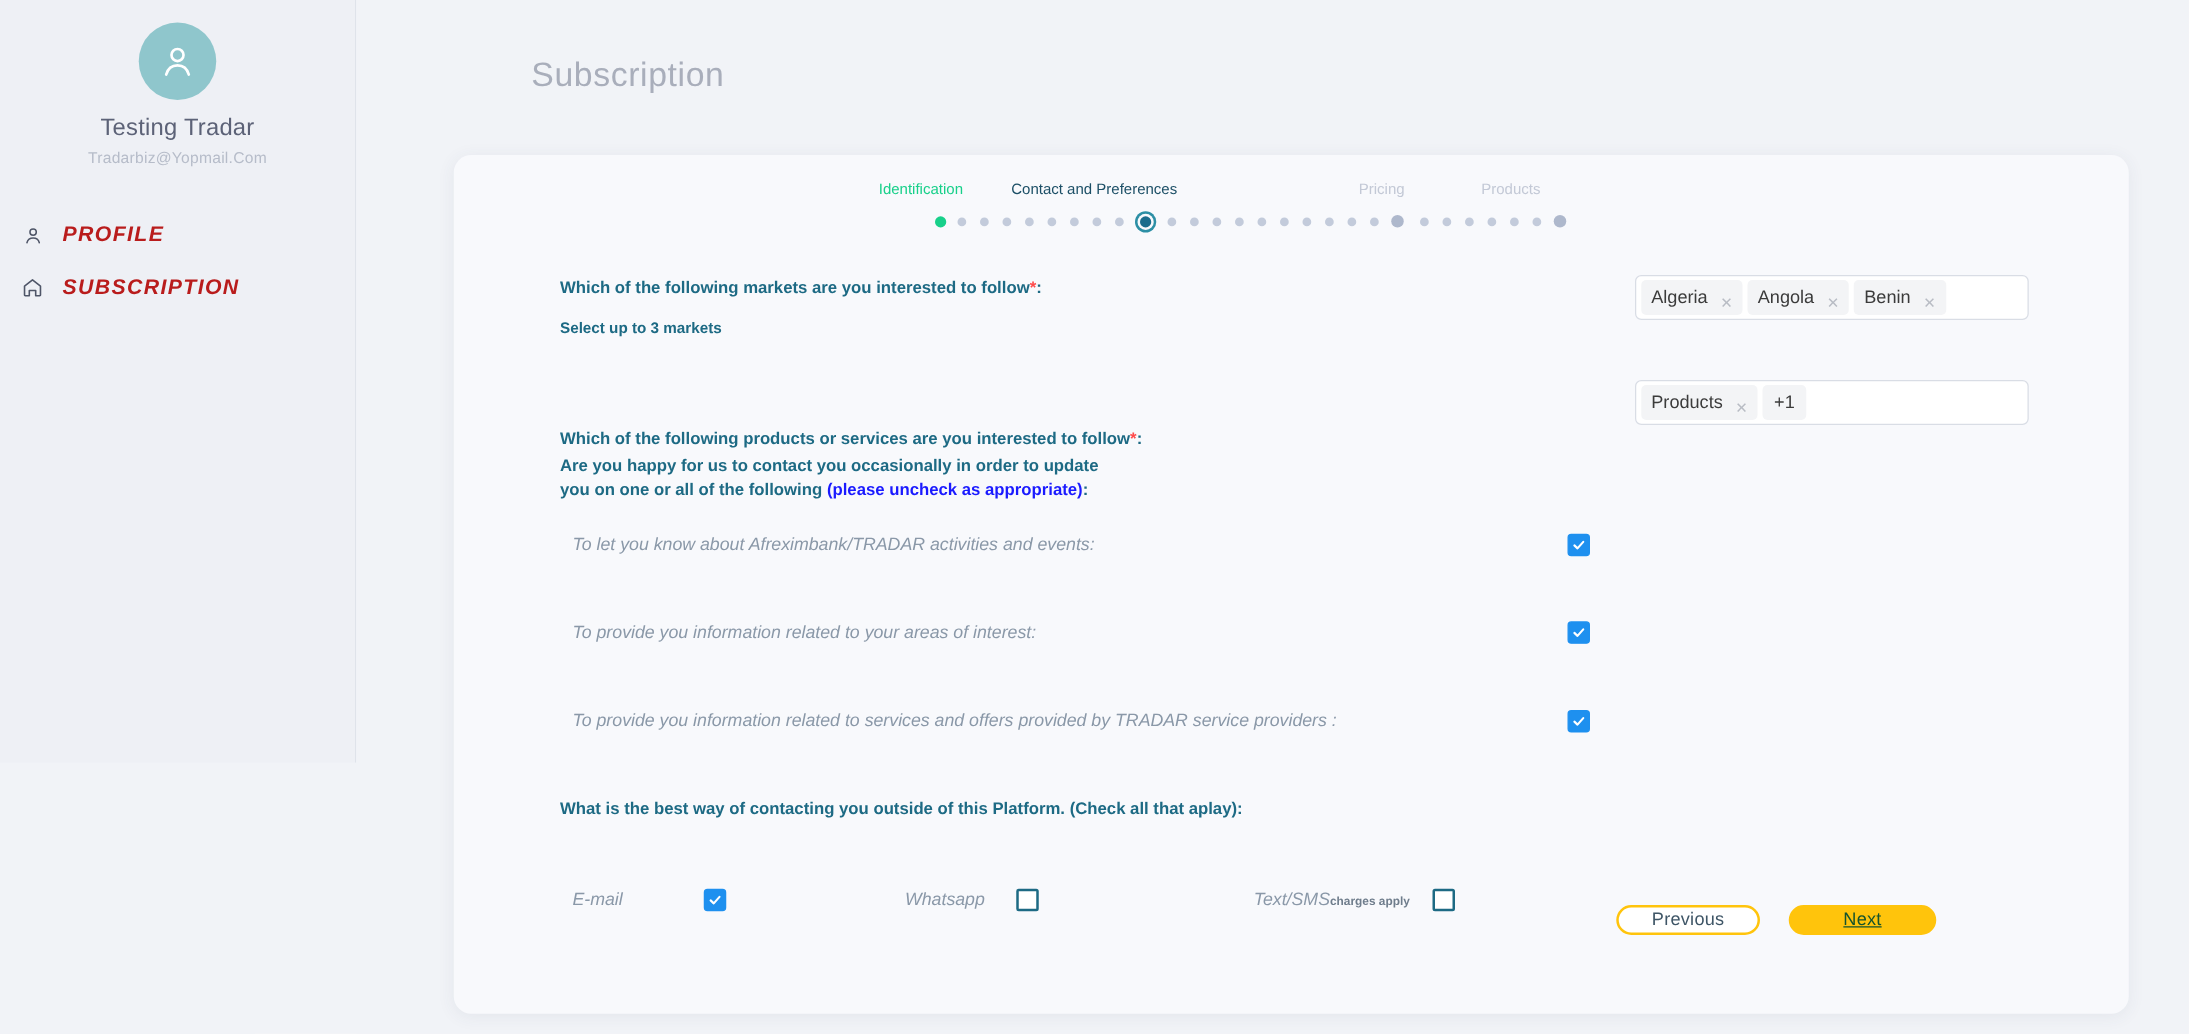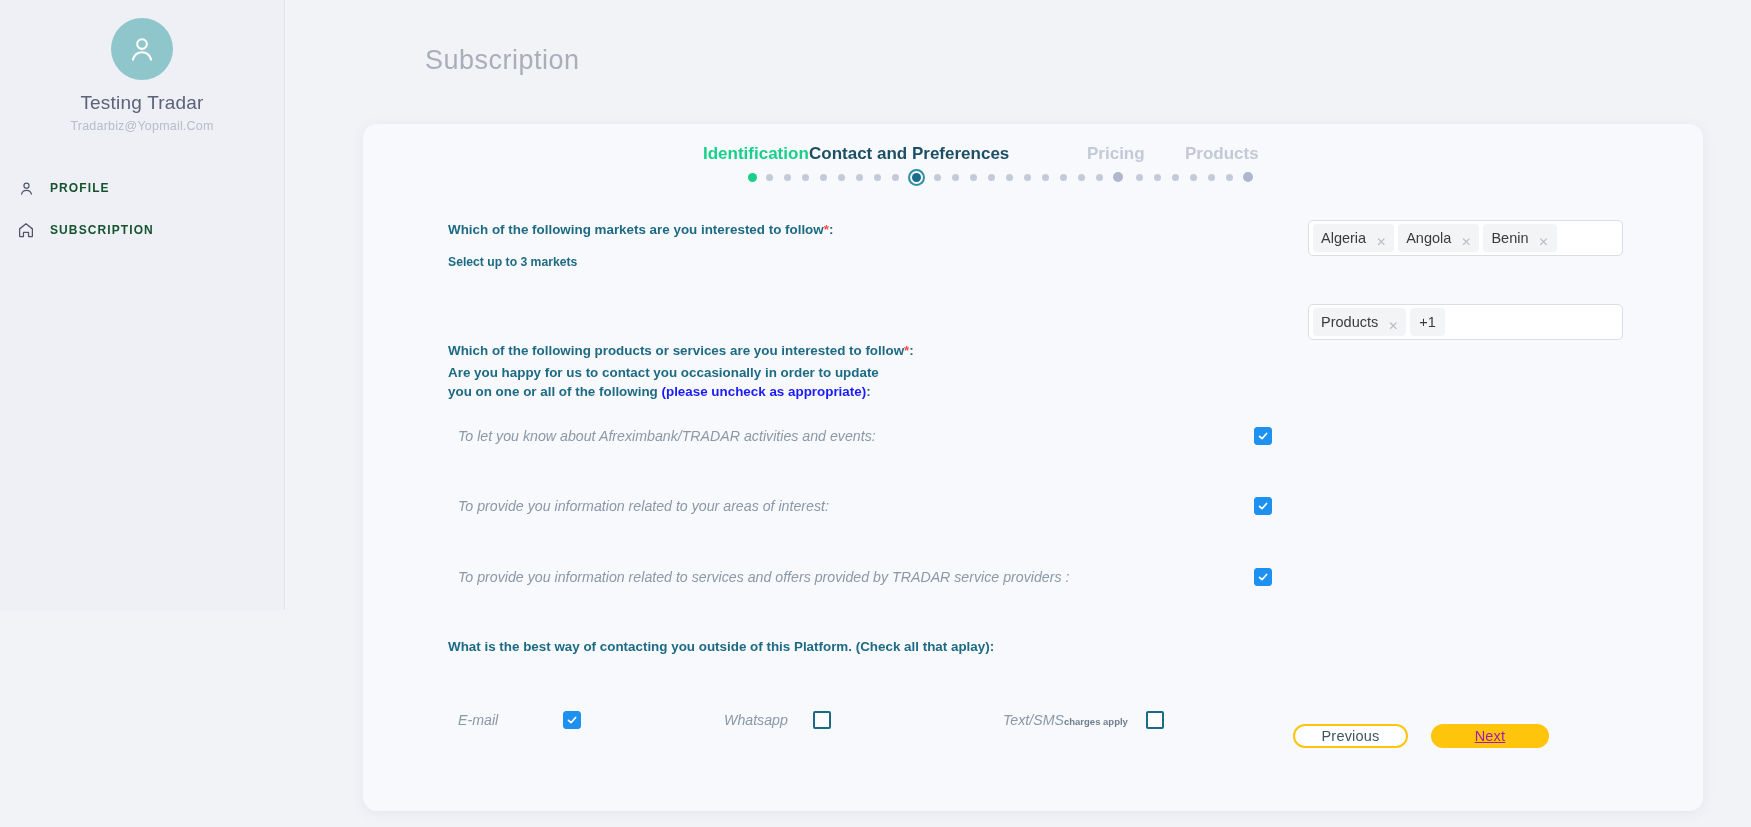--- a/index.html
+++ b/index.html
@@ -57,24 +57,25 @@
   .nav { margin-top: 34px; }
   .nav-item {
     display: flex;
     align-items: center;
     gap: 14px;
     padding: 11px 0 11px 16px;
     cursor: pointer;
   }
   .nav-item .nav-ico { width:20px; height:20px; display:flex; align-items:center; justify-content:center; }
   .nav-label {
-    font-size: 12px;
+    font-size: 17px;
     letter-spacing: 1.1px;
-    color: #14532d;
+    color: #b91c1c;
     font-weight: 600;
+    font-style: italic;
   }
 
   
   .main {
     flex: 1;
     height: 827px;
     position: relative;
     background: #f1f3f7;
   }
   .page-title {
@@ -99,22 +100,22 @@
   
   .stepper { position: absolute; left: 0; top: 0; width: 100%; }
   .step-labels {
     position: absolute;
     left: 300px; top: 20px;
     width: 620px;
     height: 22px;
   }
   .step-label {
     position: absolute;
-    font-size: 17px;
-    font-weight: 700;
+    font-size: 12px;
+    font-weight: 400;
     white-space: nowrap;
   }
   .step-label.done   { color: #18d08a; }
   .step-label.active { color: #1c4f66; }
   .step-label.todo   { color: #c3c9d6; }
   .dots {
     position: absolute;
     left: 300px; top: 46px;
     width: 620px; height: 14px;
   }
@@ -220,21 +221,21 @@
   .btn-prev {
     width: 115px;
     background: #ffffff;
     border: 2px solid #ffc40c;
     color: #3e5566;
   }
   .btn-next {
     width: 118px;
     background: #ffc40c;
     border: 2px solid #ffc40c;
-    color: #a21caf;
+    color: #14532d;
     text-decoration: underline;
   }
 </style>
 </head>
 <body>
 
 <div id="app">
 
   <aside class="sidebar">
     <div class="avatar-wrap">

